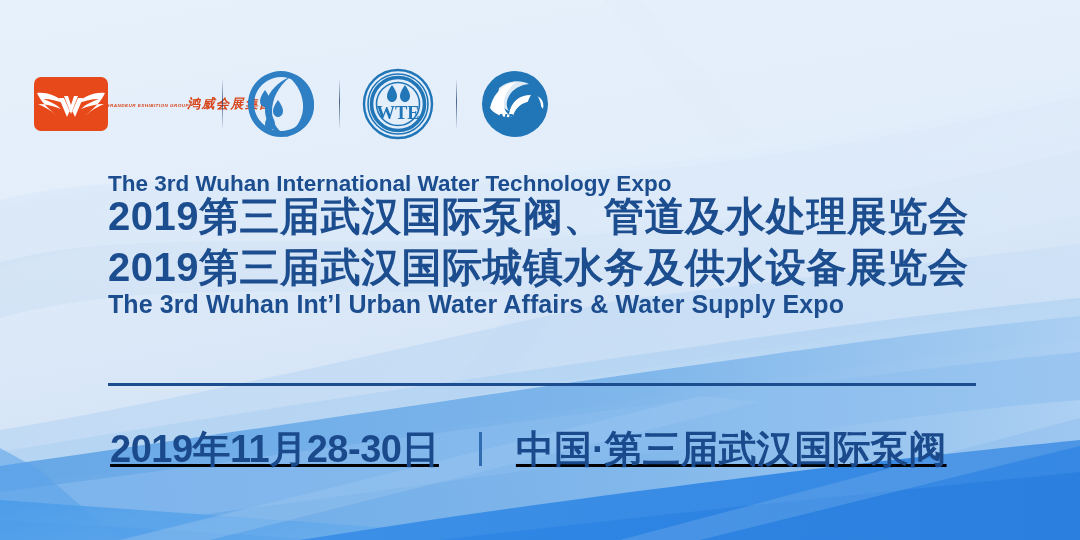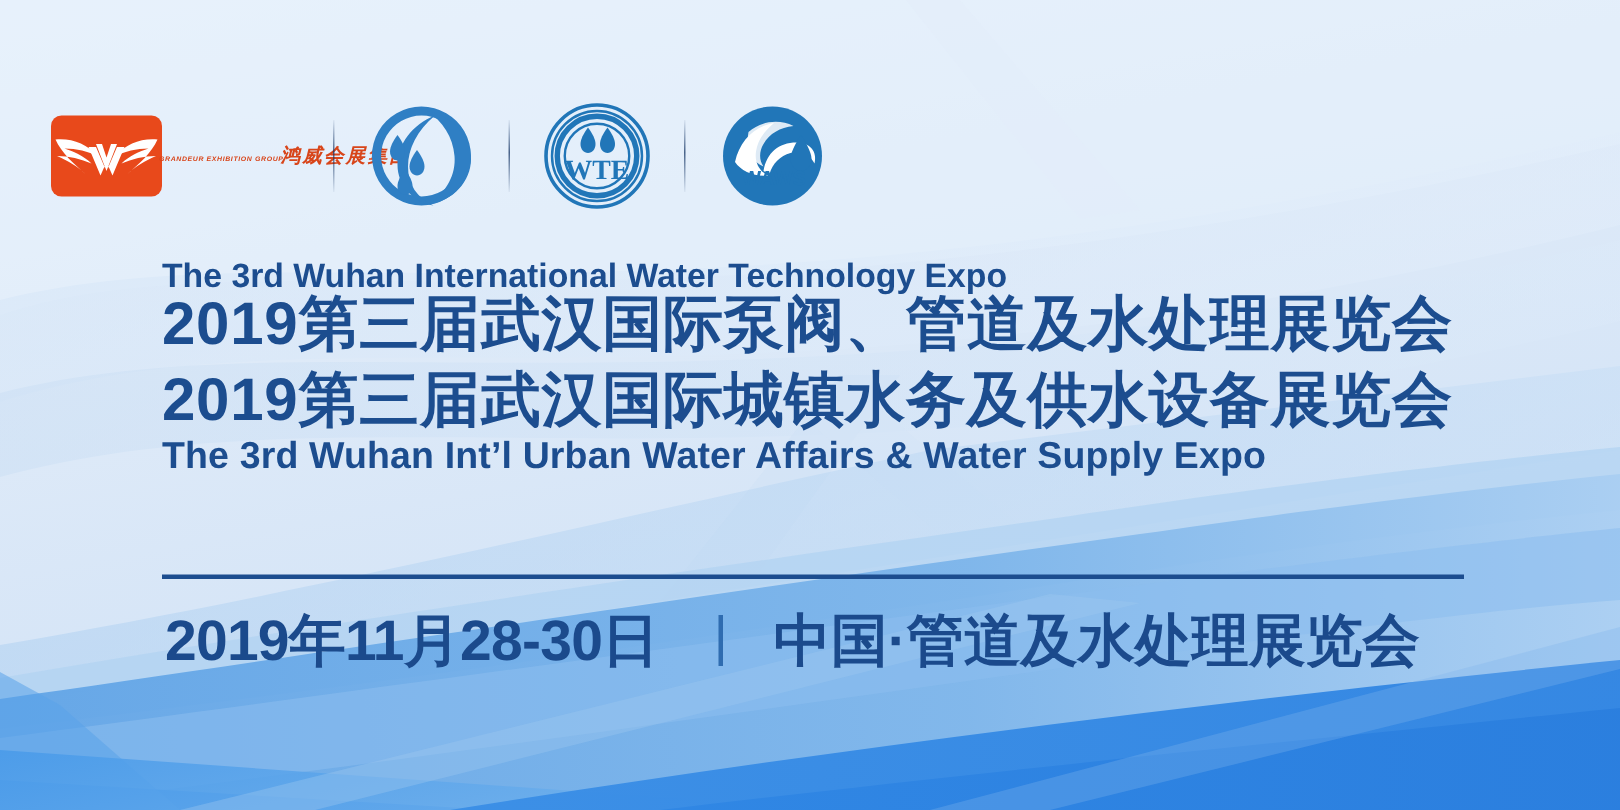--- a/index.html
+++ b/index.html
@@ -114,24 +114,25 @@
     top: 383px;
     width: 868px;
     height: 3px;
     background: #1c4d8f;
   }
 
   
   .footer {
     position: absolute;
     left: 110px;
-    top: 398px;
+    top: 420px;
     height: 58px;
     display: flex;
     align-items: center;
+    text-decoration: underline;
   }
   .f-date {
     color: #1b4a8c;
     font-size: 38px;
     font-weight: 700;
     letter-spacing: -0.5px;
     white-space: nowrap;
   }
   .f-sep {
     width: 3px;
@@ -296,16 +297,16 @@
       <div class="t-en">The 3rd Wuhan Int’l Urban Water Affairs &amp; Water Supply Expo</div>
     </div>
 
   </div>
 
   <div class="divider"></div>
 
   <div class="footer">
     <div class="f-date">2019年11月28-30日</div>
     <div class="f-sep"></div>
-    <div class="f-venue">中国·管道及水处理展览会</div>
+    <div class="f-venue">中国·第三届武汉国际泵阀</div>
   </div>
 
 </div>
 
 </body></html>

